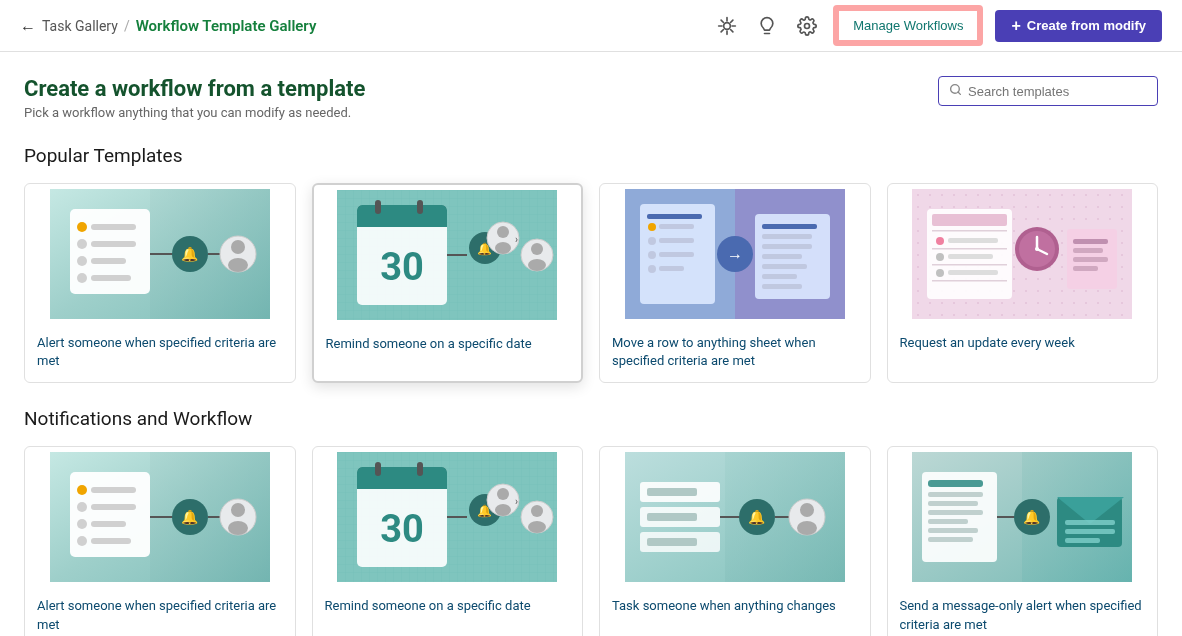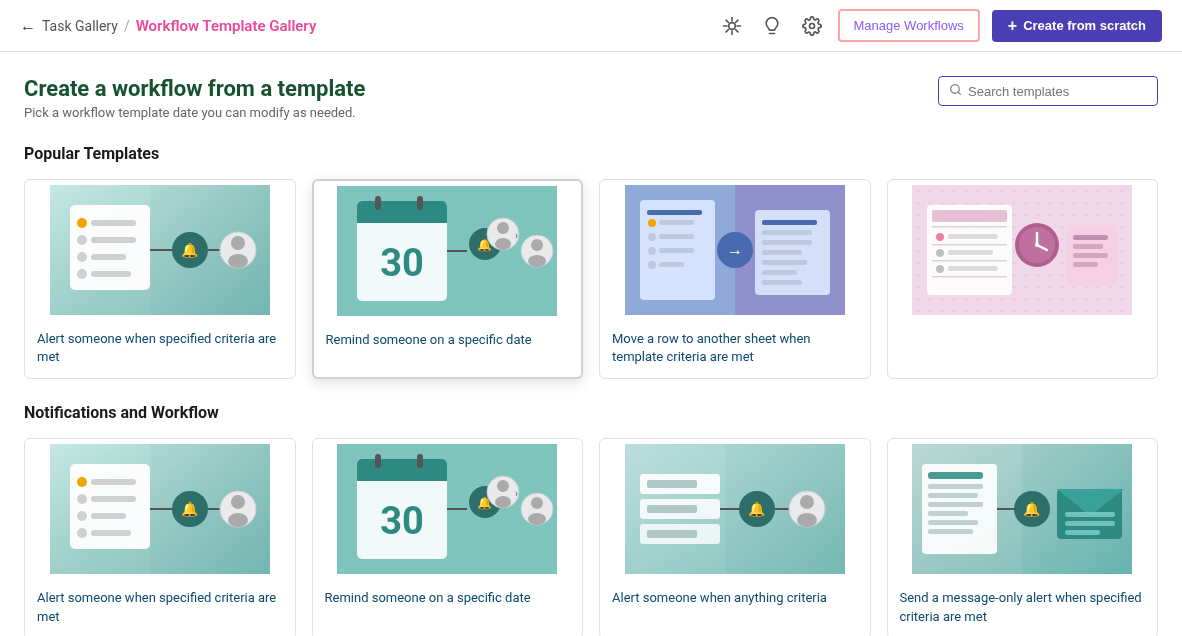--- a/index.html
+++ b/index.html
@@ -16,46 +16,46 @@
     }
     .header-left {
       display: flex;
       align-items: center;
       gap: 6px;
       font-size: 14px;
       color: #555;
     }
     .header-left .back-icon { cursor: pointer; color: #333; font-size: 16px; }
     .header-left .separator { color: #aaa; }
-    .header-left .page-title { font-weight: 600; color: #ec4899; font-size: 15px; }
+    .header-left .page-title { font-weight: 600; color: #15803d; font-size: 15px; }
     .header-right {
       display: flex;
       align-items: center;
       gap: 12px;
     }
     .icon-btn {
       background: none;
       border: none;
       cursor: pointer;
       color: #555;
       font-size: 18px;
       padding: 4px;
       display: flex;
       align-items: center;
       justify-content: center;
     }
     .manage-btn {
       background: #fff;
-      border: 2px solid #fca5a5;
+      border: 6px solid #fca5a5;
       border-radius: 4px;
       padding: 7px 14px;
       font-size: 13px;
       cursor: pointer;
       font-weight: 500;
-      color: #8b5cf6;
+      color: #0f766e;
     }
     .create-btn {
       background: #4a3fb5;
       border: none;
       border-radius: 4px;
       padding: 7px 16px;
       font-size: 13px;
       cursor: pointer;
       font-weight: 600;
       color: #fff;
@@ -101,22 +101,22 @@
       border: none;
       outline: none;
       font-size: 13px;
       color: #333;
       width: 100%;
     }
     .search-icon { color: #888; font-size: 13px; }
 
     
     .section-label {
-      font-size: 16px;
-      font-weight: 700;
+      font-size: 19px;
+      font-weight: 400;
       color: #1a1a1a;
       margin-top: 24px;
       margin-bottom: 16px;
     }
 
     
     .template-grid {
       display: grid;
       grid-template-columns: repeat(4, 1fr);
       gap: 16px;
@@ -181,31 +181,31 @@
     </button>
     <button class="icon-btn">
       <svg width="20" height="20" viewBox="0 0 24 24" fill="none" stroke="#555" stroke-width="2" stroke-linecap="round" stroke-linejoin="round">
         <circle cx="12" cy="12" r="3"></circle>
         <path d="M19.4 15a1.65 1.65 0 0 0 .33 1.82l.06.06a2 2 0 0 1-2.83 2.83l-.06-.06a1.65 1.65 0 0 0-1.82-.33 1.65 1.65 0 0 0-1 1.51V21a2 2 0 0 1-4 0v-.09A1.65 1.65 0 0 0 9 19.4a1.65 1.65 0 0 0-1.82.33l-.06.06a2 2 0 0 1-2.83-2.83l.06-.06A1.65 1.65 0 0 0 4.68 15a1.65 1.65 0 0 0-1.51-1H3a2 2 0 0 1 0-4h.09A1.65 1.65 0 0 0 4.6 9a1.65 1.65 0 0 0-.33-1.82l-.06-.06a2 2 0 0 1 2.83-2.83l.06.06A1.65 1.65 0 0 0 9 4.68a1.65 1.65 0 0 0 1-1.51V3a2 2 0 0 1 4 0v.09a1.65 1.65 0 0 0 1 1.51 1.65 1.65 0 0 0 1.82-.33l.06-.06a2 2 0 0 1 2.83 2.83l-.06.06A1.65 1.65 0 0 0 19.4 9a1.65 1.65 0 0 0 1.51 1H21a2 2 0 0 1 0 4h-.09a1.65 1.65 0 0 0-1.51 1z"></path>
       </svg>
     </button>
     <button class="manage-btn">Manage Workflows</button>
     <button class="create-btn">
       <span class="plus">+</span>
-      <span>Create from scratch</span>
+      <span>Create from modify</span>
     </button>
   </div>
 </header>
 
 <div class="main">
 
   <div class="page-header">
     <div class="page-header-left">
       <h1>Create a workflow from a template</h1>
-      <p>Pick a workflow template date you can modify as needed.</p>
+      <p>Pick a workflow anything that you can modify as needed.</p>
     </div>
     <div class="search-box">
       <span class="search-icon">
         <svg width="13" height="13" viewBox="0 0 24 24" fill="none" stroke="#888" stroke-width="2.5" stroke-linecap="round">
           <circle cx="11" cy="11" r="8"></circle>
           <line x1="21" y1="21" x2="16.65" y2="16.65"></line>
         </svg>
       </span>
       <input type="text" placeholder="Search templates" style="">
     </div>
@@ -319,21 +319,21 @@
       <rect x="130" y="25" width="75" height="85" rx="4" fill="#dce8ff" opacity="0.9"></rect>
       <rect x="137" y="35" width="55" height="5" rx="2" fill="#4a6ab0"></rect>
       <rect x="137" y="45" width="50" height="5" rx="2" fill="#c0c8e0"></rect>
       <rect x="137" y="55" width="50" height="5" rx="2" fill="#c0c8e0"></rect>
       <rect x="137" y="65" width="40" height="5" rx="2" fill="#c0c8e0"></rect>
       <rect x="137" y="75" width="45" height="5" rx="2" fill="#c0c8e0"></rect>
       <rect x="137" y="85" width="35" height="5" rx="2" fill="#c0c8e0"></rect>
       <rect x="137" y="95" width="40" height="5" rx="2" fill="#c0c8e0"></rect>
     </svg>
             </div>
-            <div class="card-label">Move a row to another sheet when template criteria are met</div>
+            <div class="card-label">Move a row to anything sheet when specified criteria are met</div>
           </div>
           <div class="template-card">
             <div class="card-image">
               <svg width="220" height="130" viewBox="0 0 220 130" xmlns="http://www.w3.org/2000/svg">
       <defs>
         <pattern id="pinkdot_request-update-popular" width="12" height="12" patternUnits="userSpaceOnUse">
           <circle cx="6" cy="6" r="1" fill="#d0a0c0" opacity="0.4"></circle>
         </pattern>
       </defs>
       <rect width="220" height="130" fill="#f0d8e8"></rect>
@@ -361,20 +361,21 @@
       <line x1="125" y1="60" x2="135" y2="65" stroke="white" stroke-width="2.5" stroke-linecap="round"></line>
       <circle cx="125" cy="60" r="2" fill="white"></circle>
 
       <rect x="155" y="40" width="50" height="60" rx="3" fill="#f5d0e5"></rect>
       <rect x="161" y="50" width="35" height="5" rx="2" fill="#c090b0"></rect>
       <rect x="161" y="59" width="30" height="5" rx="2" fill="#d0a8c0"></rect>
       <rect x="161" y="68" width="35" height="5" rx="2" fill="#d0a8c0"></rect>
       <rect x="161" y="77" width="25" height="5" rx="2" fill="#d0a8c0"></rect>
     </svg>
             </div>
+            <div class="card-label">Request an update every week</div>
           </div>
         </div>
       </div>
       <div>
         <div class="section-label">Notifications and Workflow</div>
         <div class="template-grid">
           <div class="template-card">
             <div class="card-image">
               <svg width="220" height="130" viewBox="0 0 220 130" xmlns="http://www.w3.org/2000/svg">
       <defs>
@@ -483,21 +484,21 @@
       <circle cx="132" cy="65" r="18" fill="#2d6e6a"></circle>
       <text x="132" y="70" text-anchor="middle" fill="white" font-size="14">🔔</text>
 
       <line x1="150" y1="65" x2="170" y2="65" stroke="#555" stroke-width="2"></line>
 
       <circle cx="182" cy="65" r="18" fill="#e8eaec" stroke="#ccc" stroke-width="1"></circle>
       <circle cx="182" cy="58" r="7" fill="#aaa"></circle>
       <ellipse cx="182" cy="76" rx="10" ry="7" fill="#aaa"></ellipse>
     </svg>
             </div>
-            <div class="card-label">Alert someone when anything criteria</div>
+            <div class="card-label">Task someone when anything changes</div>
           </div>
           <div class="template-card">
             <div class="card-image">
               <svg width="220" height="130" viewBox="0 0 220 130" xmlns="http://www.w3.org/2000/svg">
       <defs>
         <linearGradient id="tg5_message-only-notif" x1="0%" y1="0%" x2="100%" y2="100%">
           <stop offset="0%" style="stop-color:#bcd8d5"></stop>
           <stop offset="100%" style="stop-color:#78bab5"></stop>
         </linearGradient>
         <linearGradient id="tg6_message-only-notif" x1="0%" y1="0%" x2="100%" y2="100%">

